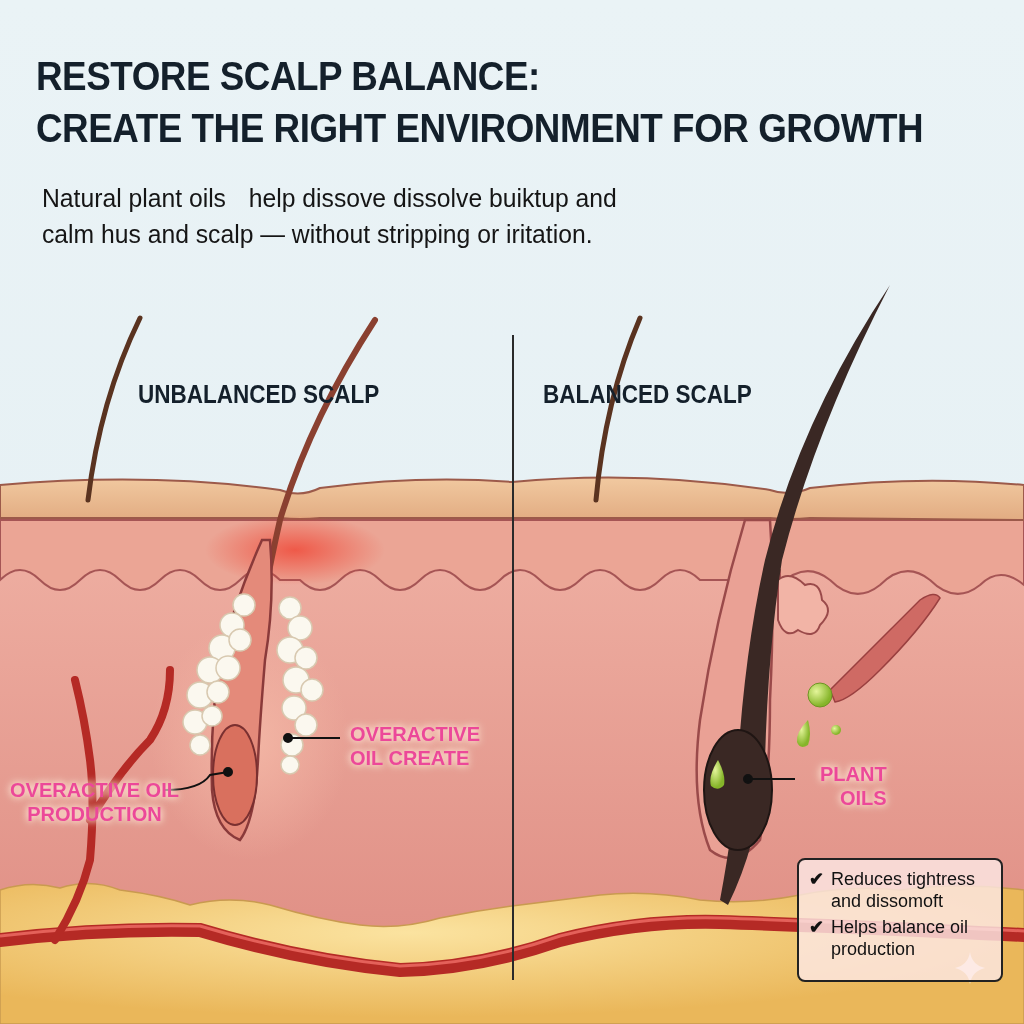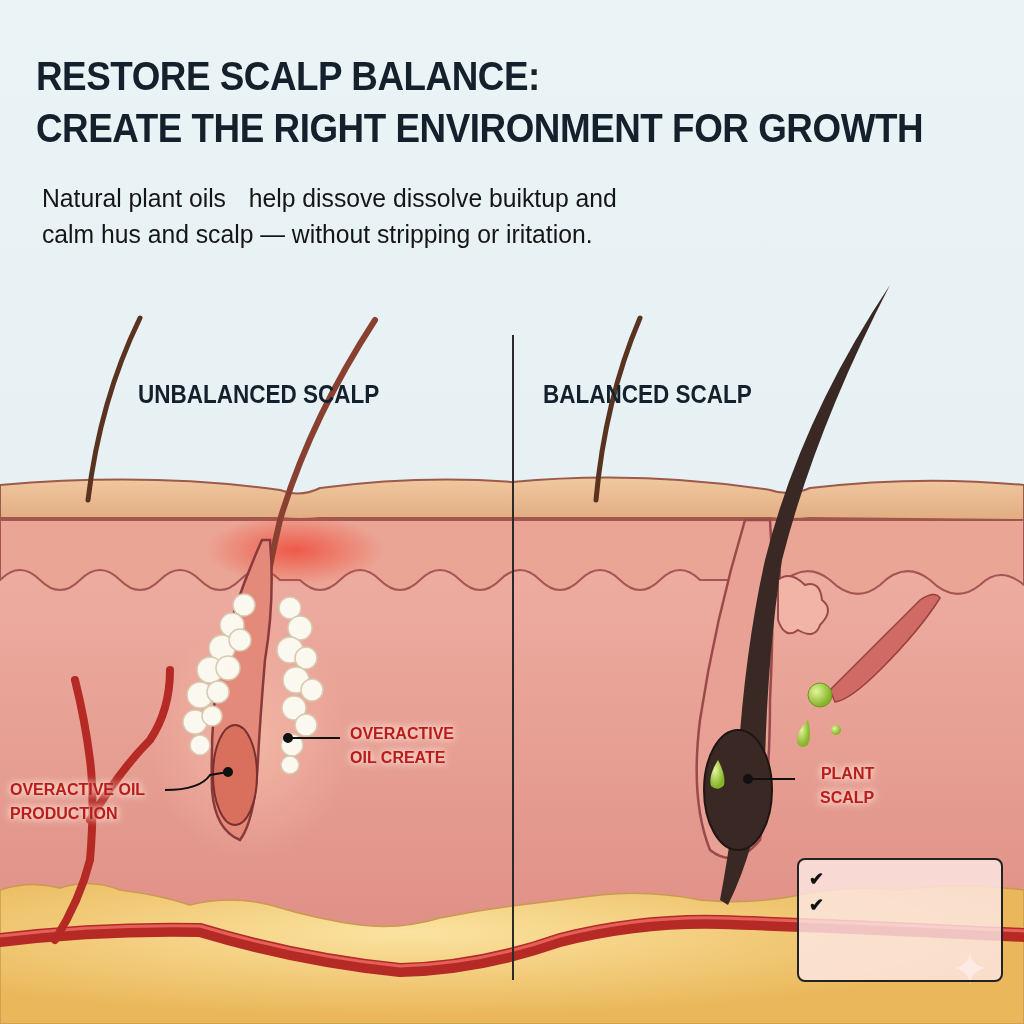--- a/index.html
+++ b/index.html
@@ -5,21 +5,21 @@
   html,body{margin:0;padding:0;}
   body{width:1024px;height:1024px;overflow:hidden;position:relative;
     background:linear-gradient(#eaf3f6,#e4eff3);font-family:"Liberation Sans",sans-serif;}
   .title{position:absolute;left:36px;top:50px;font-weight:bold;color:#14202b;font-size:40px;line-height:52px;
     letter-spacing:-0.5px;transform:scaleX(0.92);transform-origin:left top;white-space:nowrap;}
   .subtitle{position:absolute;left:42px;top:180px;color:#151515;font-size:26px;line-height:36px;
     transform:scaleX(0.95);transform-origin:left top;white-space:nowrap;}
   .sub-gap{display:inline-block;width:24px;}
   svg.scene{position:absolute;left:0;top:0;}
   .panel-label{position:absolute;top:380px;font-weight:bold;color:#14202b;font-size:25px;transform:scaleX(0.9);transform-origin:left top;white-space:nowrap;}
-  .callout{position:absolute;font-weight:bold;color:#b91c1c;font-size:16px;line-height:24px;
+  .callout{position:absolute;font-weight:bold;color:#ec4899;font-size:20px;line-height:24px;
     text-shadow:0 0 6px #fde6d6,0 0 10px #fde6d6;white-space:nowrap;}
   .benefits{position:absolute;left:797px;top:858px;width:206px;height:124px;box-sizing:border-box;
     border:2px solid #222;border-radius:8px;background:rgba(252,232,228,0.82);padding:8px 8px 4px 10px;}
   .benefit{display:flex;align-items:flex-start;font-size:18px;line-height:22px;color:#111;margin-bottom:4px;}
   .check{font-weight:bold;width:22px;flex:0 0 22px;font-size:18px;}
 </style>
 </head>
 <body>
 
 <div class="title">
@@ -138,29 +138,37 @@
   <path d="M970 952 Q972 965 985 968 Q972 971 970 984 Q968 971 955 968 Q968 965 970 952 Z" fill="#ffffff" opacity="0.85"></path>
 </svg>
 
 <div class="panel-label" style="left:138px;">UNBALANCED SCALP</div>
 <div class="panel-label" style="left:543px;">BALANCED SCALP</div>
 
 <div class="callout" style="left:350px;top:722px;">
   <div>OVERACTIVE</div>
   <div>OIL CREATE</div>
 </div>
-<div class="callout" style="left:10px;top:778px;text-align:left;">
+<div class="callout" style="left:10px;top:778px;text-align:center;">
   <div>OVERACTIVE OIL</div>
   <div>PRODUCTION</div>
 </div>
 <div class="callout" style="left:820px;top:762px;text-align:right;">
   <div>PLANT</div>
-  <div>SCALP</div>
+  <div>OILS</div>
 </div>
 
 <div class="benefits">
   <div class="benefit">
     <span class="check">✔</span>
+    <div>
+        <div>Reduces tightress</div>
+        <div>and dissomoft</div>
+      </div>
   </div>
   <div class="benefit">
     <span class="check">✔</span>
+    <div>
+        <div>Helps balance oil</div>
+        <div>production</div>
+      </div>
   </div>
 </div>
 
 </body></html>

